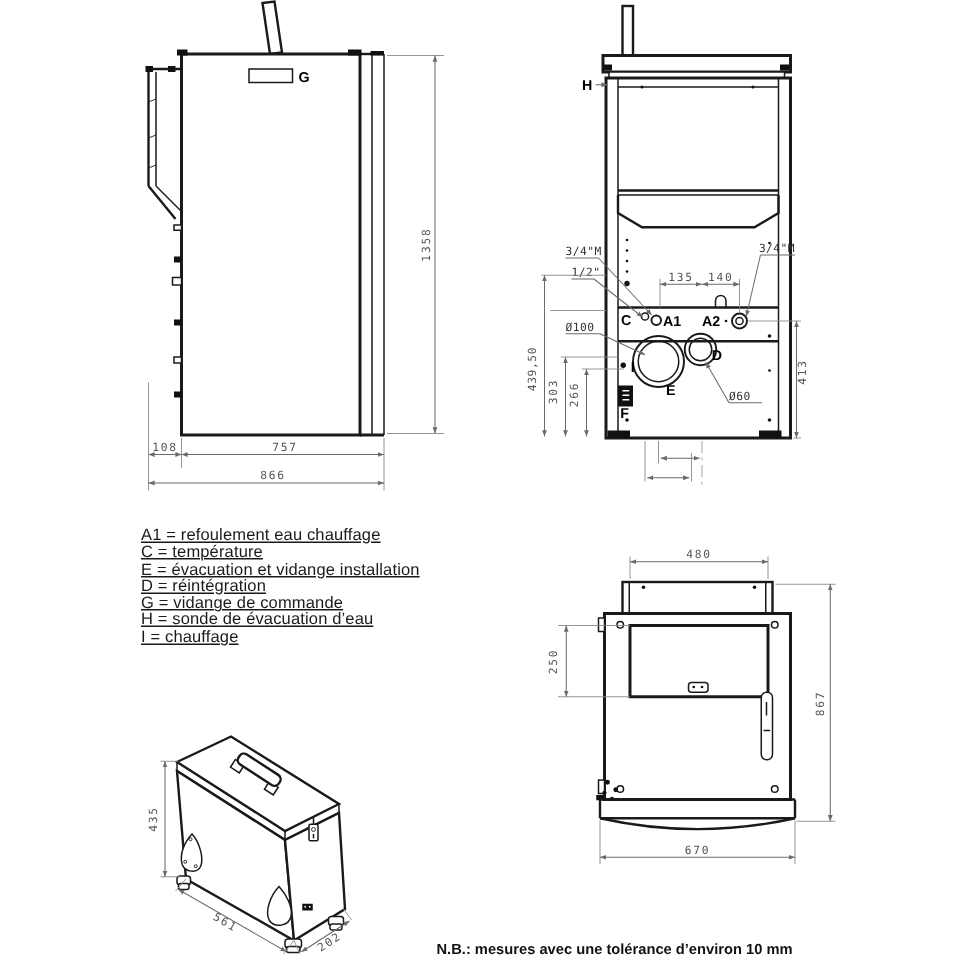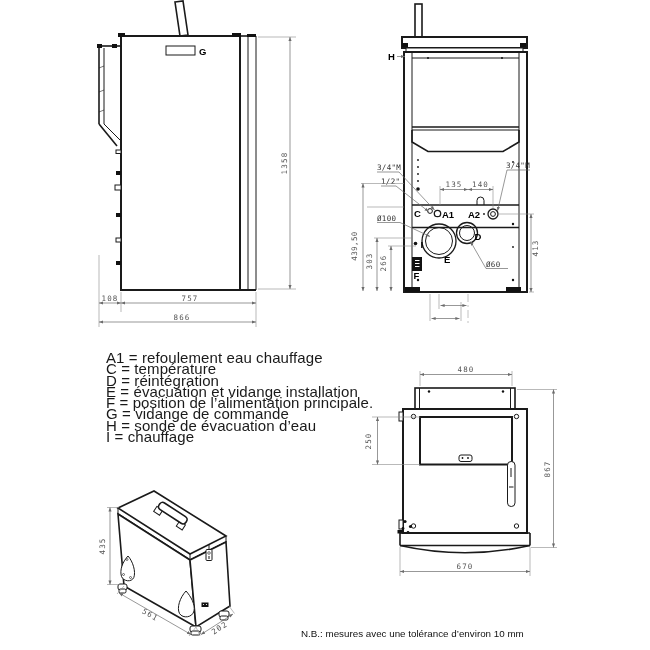--- a/index.html
+++ b/index.html
@@ -11,23 +11,23 @@
   .s05{stroke-width:.6;} .s1{stroke-width:1;} .s13{stroke-width:1.3;}
   .s15{stroke-width:1.6;} .s2{stroke-width:2;}
   .wfill{fill:#fff;}
   .dim{stroke:#6b6b6b;stroke-width:.7;fill:none;}
   .ext{stroke:#8a8a8a;stroke-width:.6;fill:none;}
   .cl{stroke:#b3b3b3;stroke-width:.8;fill:none;stroke-dasharray:8 3 2 3;}
   text.dimt{font:7.5px "DejaVu Sans Mono",monospace;fill:#555;letter-spacing:1.2px;}
   text.fit{font:7.5px "DejaVu Sans Mono",monospace;fill:#333;letter-spacing:.3px;}
   text.lbl{font:bold 9.5px "Liberation Sans",sans-serif;fill:#000;}
   
-  .legend{position:absolute;left:106px;top:352px;font-size:15px;line-height:11.3px;
-          color:#1a1a1a;letter-spacing:.1px;}
-  .note{position:absolute;left:301px;top:628px;font-size:9.8px;font-weight:normal;color:#111;}
+  .legend{position:absolute;left:94px;top:352px;font-size:11px;line-height:11.3px;
+          color:#1a1a1a;letter-spacing:.1px;text-decoration:underline;}
+  .note{position:absolute;left:291px;top:628px;font-size:9.8px;font-weight:bold;color:#111;}
 </style>
 </head>
 <body>
 
 <div class="canvas">
 
 <svg width="650" height="650" viewBox="0 0 650 650">
   <defs>
     <marker id="arr" viewBox="0 0 10 10" refX="9" refY="5" markerWidth="6.5" markerHeight="6.5" orient="auto-start-reverse">
       <path d="M0,1.5 L9,5 L0,8.5 z" fill="#6b6b6b"></path>
@@ -321,23 +321,22 @@
       <line class="ext" x1="229" y1="606" x2="234.5" y2="613.5"></line>
       <line class="dim" x1="201" y1="634.5" x2="233" y2="614" marker-start="url(#arr)" marker-end="url(#arr)"></line>
       <text class="dimt" text-anchor="middle" transform="rotate(-33 221 630)" x="221" y="630">202</text>
     </g>
   </g>
 </svg>
 
   <div class="legend">
     <div>A1 = refoulement eau chauffage</div>
     <div>C = température</div>
+    <div>E = évacuation et vidange installation</div>
     <div>D = réintégration</div>
-    <div>E = évacuation et vidange installation</div>
-    <div>F = position de l’alimentation principale.</div>
     <div>G = vidange de commande</div>
     <div>H = sonde de évacuation d’eau</div>
     <div>I = chauffage</div>
   </div>
 
   <div class="note">N.B.: mesures avec une tolérance d’environ 10 mm</div>
 
 </div>
 
 </body></html>

